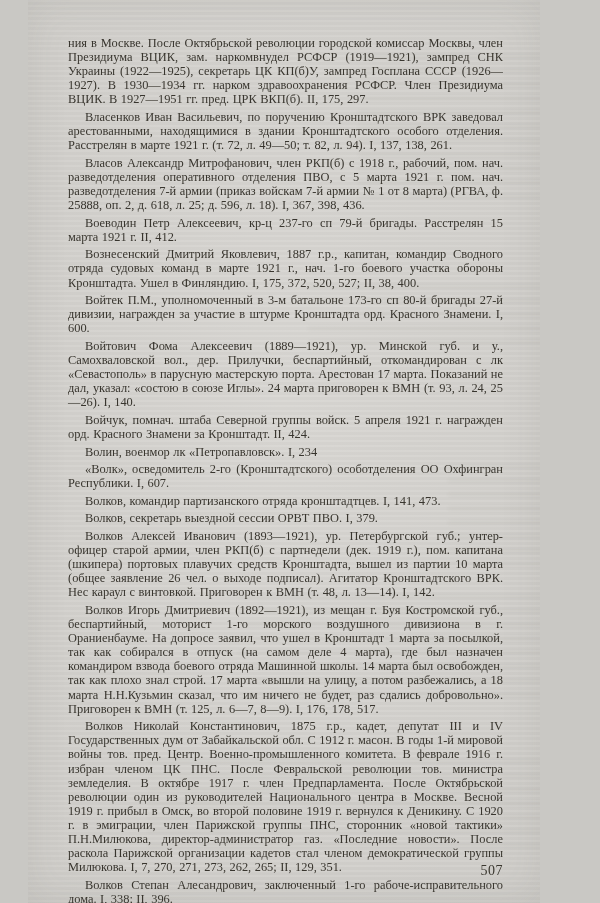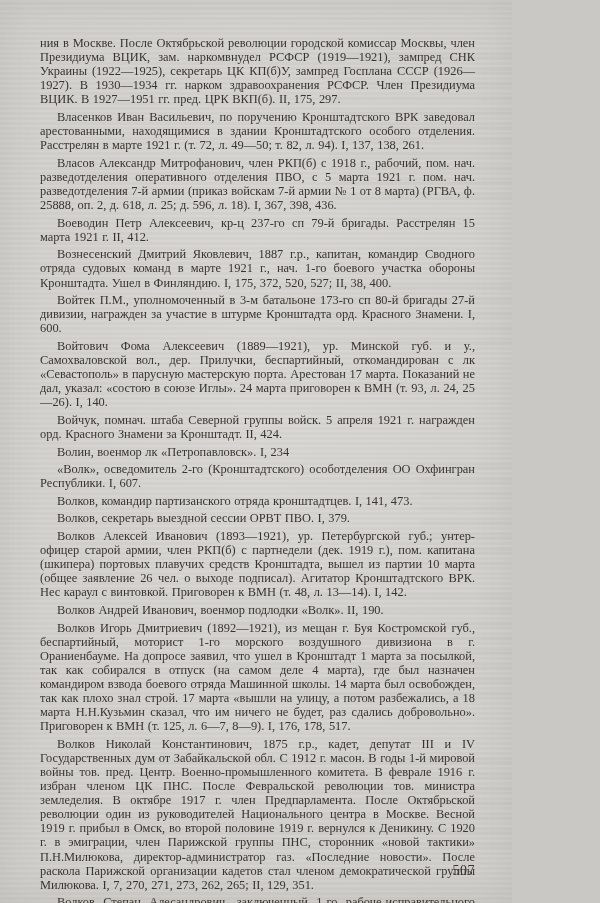--- a/index.html
+++ b/index.html
@@ -16,20 +16,21 @@
   .page {
     position: relative;
     width: 512px;
     height: 903px;
     background: #d7d5d1;
     background-image:
       repeating-linear-gradient(180deg, rgba(255,255,255,0.025) 0 2px, rgba(0,0,0,0.018) 2px 5px),
       radial-gradient(ellipse at 50% 45%, rgba(255,255,255,0.05) 0%, rgba(0,0,0,0.03) 100%);
     overflow: hidden;
     box-shadow: inset 0 0 40px rgba(90,88,82,0.12);
+    margin-left: 28px;
   }
   .content {
     position: relative;
     z-index: 2;
     padding: 36px 37px 0 40px;
     color: #38352e;
     font-size: 12.4px;
     line-height: 14.1px;
     text-align: justify;
     hyphens: auto;
@@ -86,20 +87,19 @@
     <p>Воеводин Петр Алексеевич, кр-ц 237-го сп 79-й бригады. Расстрелян 15 марта 1921 г. II, 412.</p>
     <p>Вознесенский Дмитрий Яковлевич, 1887 г.р., капитан, командир Сводного отряда судовых команд в марте 1921 г., нач. 1-го боевого участка обороны Кронштадта. Ушел в Финляндию. I, 175, 372, 520, 527; II, 38, 400.</p>
     <p>Войтек П.М., уполномоченный в 3-м батальоне 173-го сп 80-й бригады 27-й дивизии, награжден за участие в штурме Кронштадта орд. Красного Знамени. I, 600.</p>
     <p>Войтович Фома Алексеевич (1889—1921), ур. Минской губ. и у., Самохваловской вол., дер. Прилучки, беспартийный, откомандирован с лк «Севастополь» в парусную мастерскую порта. Арестован 17 марта. Показаний не дал, указал: «состою в союзе Иглы». 24 марта приговорен к ВМН (т. 93, л. 24, 25—26). I, 140.</p>
     <p>Войчук, помнач. штаба Северной группы войск. 5 апреля 1921 г. награжден орд. Красного Знамени за Кронштадт. II, 424.</p>
     <p>Волин, военмор лк «Петропавловск». I, 234</p>
     <p>«Волк», осведомитель 2-го (Кронштадтского) особотделения ОО Охфингран Республики. I, 607.</p>
     <p>Волков, командир партизанского отряда кронштадтцев. I, 141, 473.</p>
     <p>Волков, секретарь выездной сессии ОРВТ ПВО. I, 379.</p>
     <p>Волков Алексей Иванович (1893—1921), ур. Петербургской губ.; унтер-офицер старой армии, член РКП(б) с партнедели (дек. 1919 г.), пом. капитана (шкипера) портовых плавучих средств Кронштадта, вышел из партии 10 марта (общее заявление 26 чел. о выходе подписал). Агитатор Кронштадтского ВРК. Нес караул с винтовкой. Приговорен к ВМН (т. 48, л. 13—14). I, 142.</p>
-    <p>Волков Андрей Иванович, военмор подлодки «Волк». II, 190.</p>
     <p>Волков Игорь Дмитриевич (1892—1921), из мещан г. Буя Костромской губ., беспартийный, моторист 1-го морского воздушного дивизиона в г. Ораниенбауме. На допросе заявил, что ушел в Кронштадт 1 марта за посылкой, так как собирался в отпуск (на самом деле 4 марта), где был назначен командиром взвода боевого отряда Машинной школы. 14 марта был освобожден, так как плохо знал строй. 17 марта «вышли на улицу, а потом разбежались, а 18 марта Н.Н.Кузьмин сказал, что им ничего не будет, раз сдались добровольно». Приговорен к ВМН (т. 125, л. 6—7, 8—9). I, 176, 178, 517.</p>
     <p>Волков Николай Константинович, 1875 г.р., кадет, депутат III и IV Государственных дум от Забайкальской обл. С 1912 г. масон. В годы 1-й мировой войны тов. пред. Центр. Военно-промышленного комитета. В феврале 1916 г. избран членом ЦК ПНС. После Февральской революции тов. министра земледелия. В октябре 1917 г. член Предпарламента. После Октябрьской революции один из руководителей Национального центра в Москве. Весной 1919 г. прибыл в Омск, во второй половине 1919 г. вернулся к Деникину. С 1920 г. в эмиграции, член Парижской группы ПНС, сторонник «новой тактики» П.Н.Милюкова, директор-администратор газ. «Последние новости». После раскола Парижской организации кадетов стал членом демократической группы Милюкова. I, 7, 270, 271, 273, 262, 265; II, 129, 351.</p>
     <p>Волков Степан Алесандрович, заключенный 1-го рабоче-исправительного дома. I, 338; II, 396.</p>
   </div>
 
   <div class="page-number">507</div>
 </div>
 
 </body></html>

